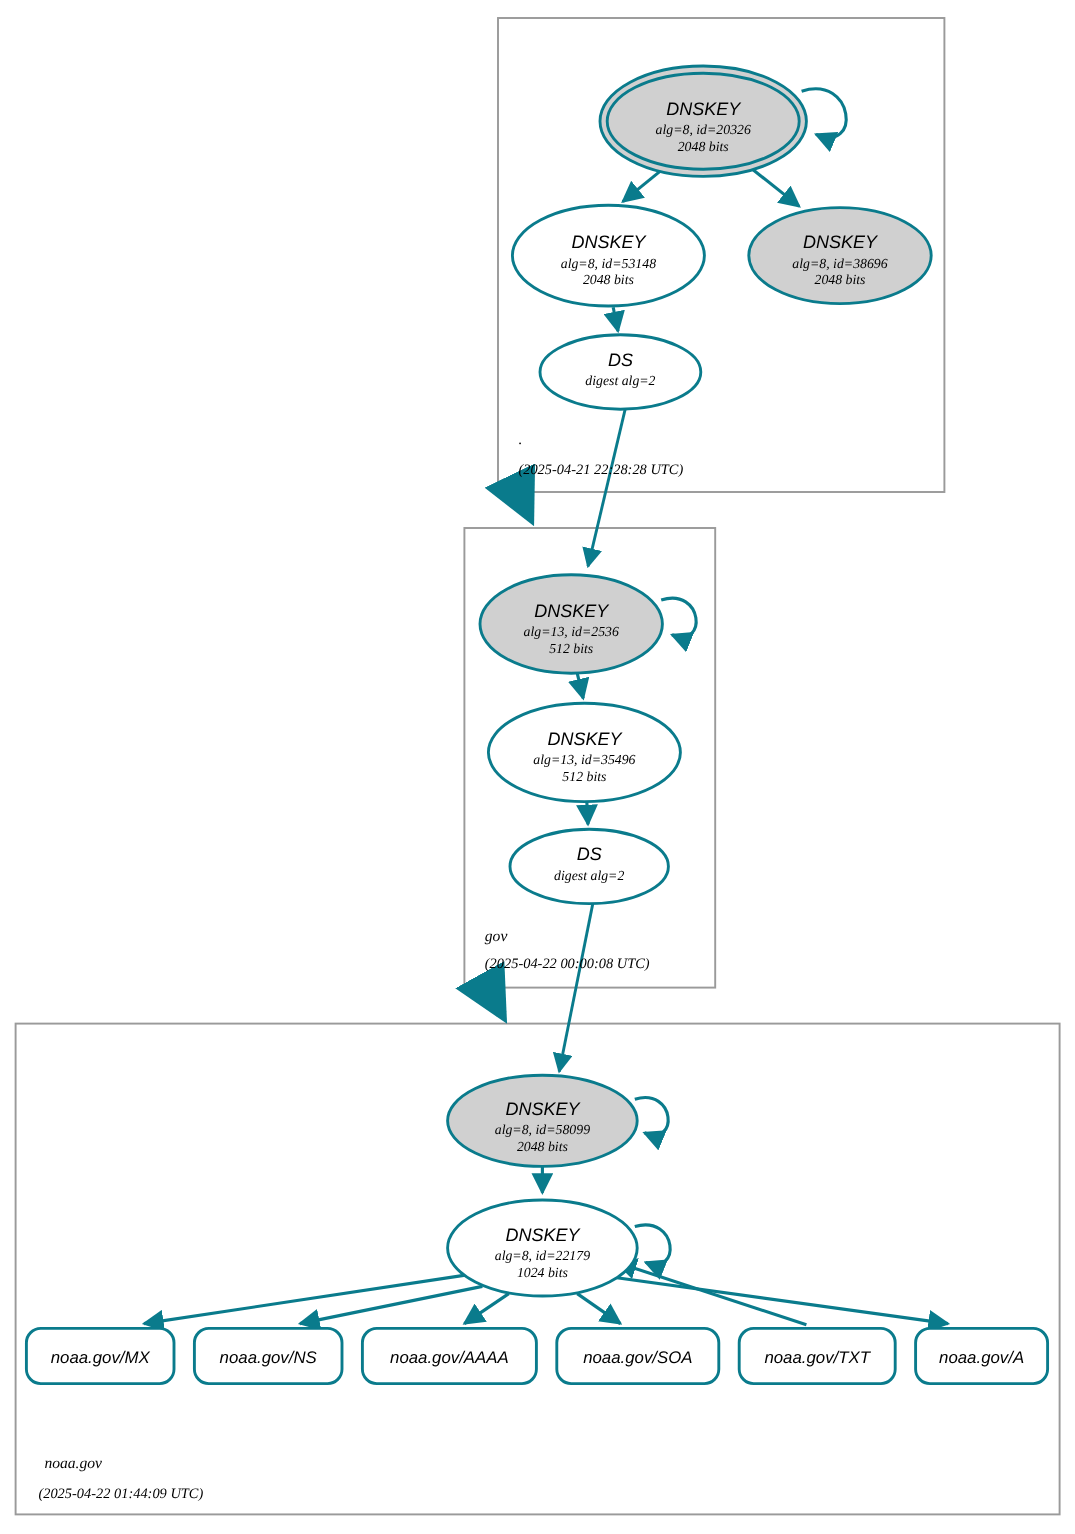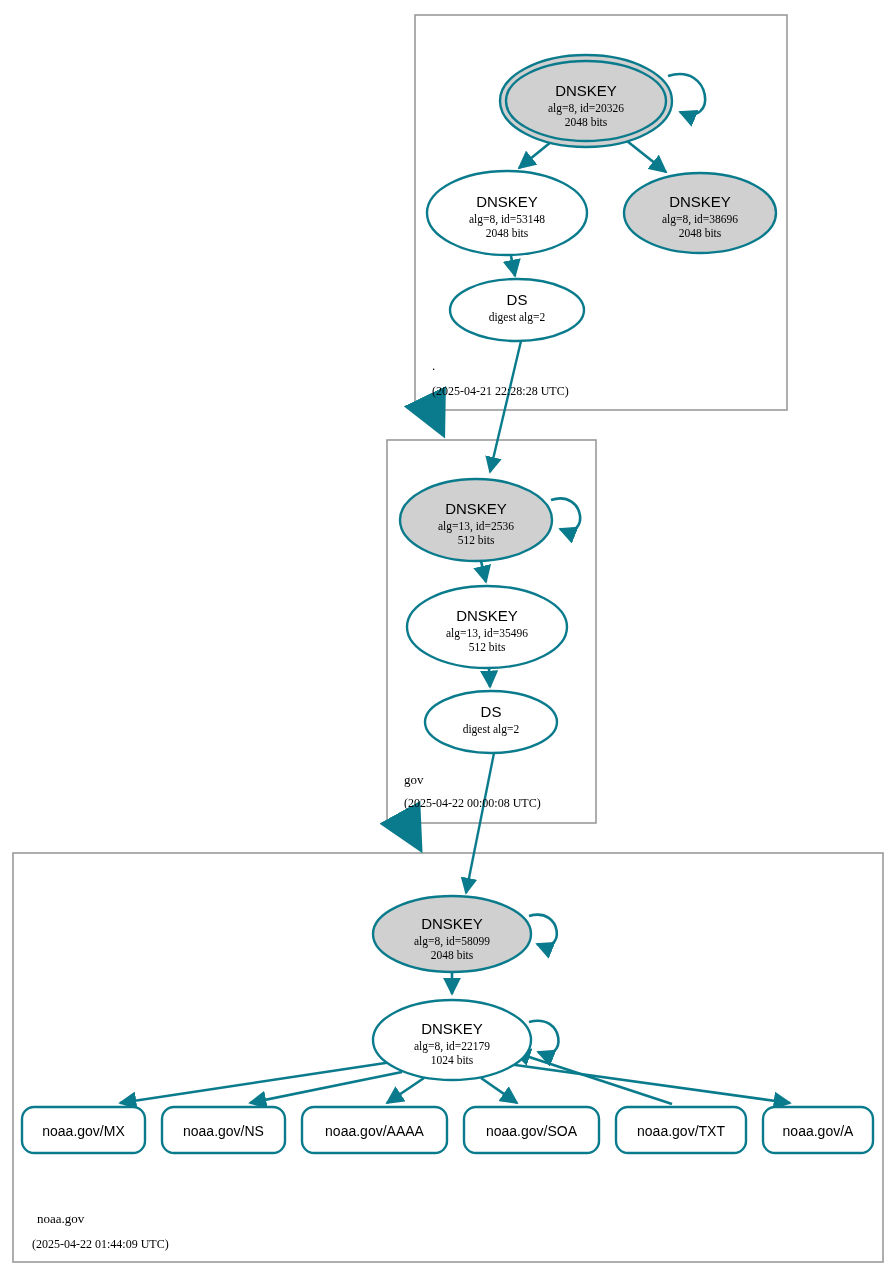--- a/index.html
+++ b/index.html
@@ -10,20 +10,21 @@
   }
   body {
     font-family: "Liberation Sans", sans-serif;
   }
   #canvas {
     position: relative;
     width: 896px;
     height: 1278px;
     background: #ffffff;
     overflow: hidden;
+    font-style: italic;
   }
   svg.layer {
     position: absolute;
     left: 0;
     top: 0;
     width: 896px;
     height: 1278px;
   }
   text {
     font-family: "Liberation Sans", sans-serif;

